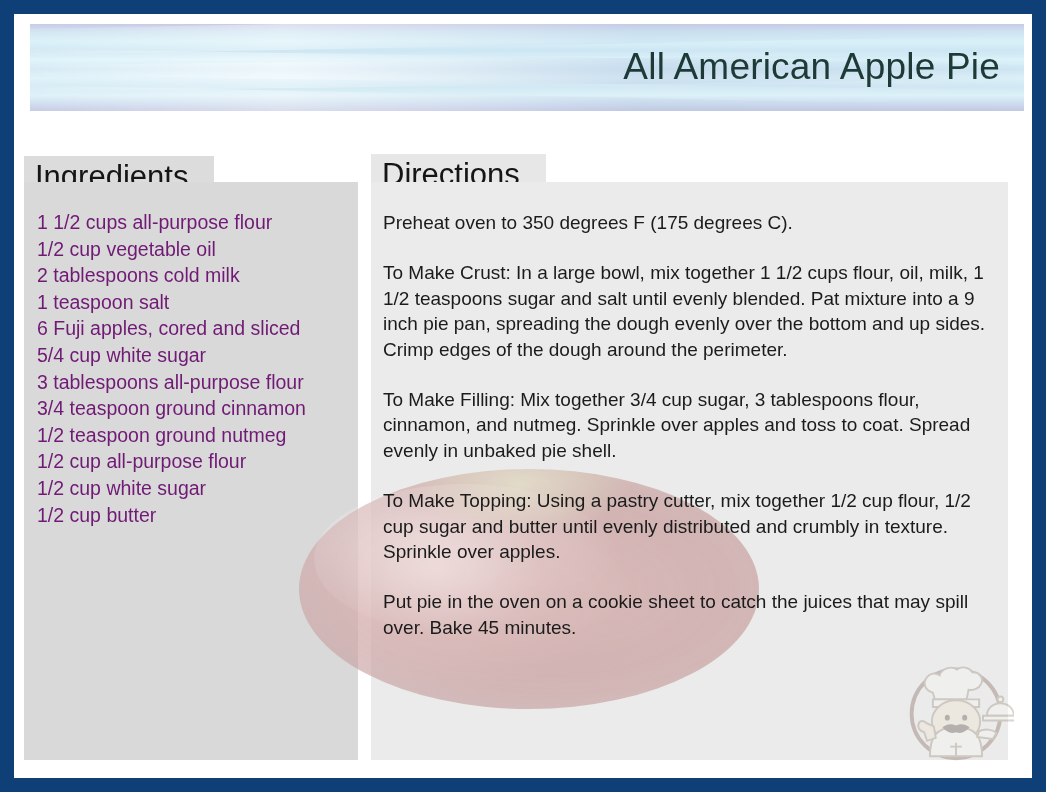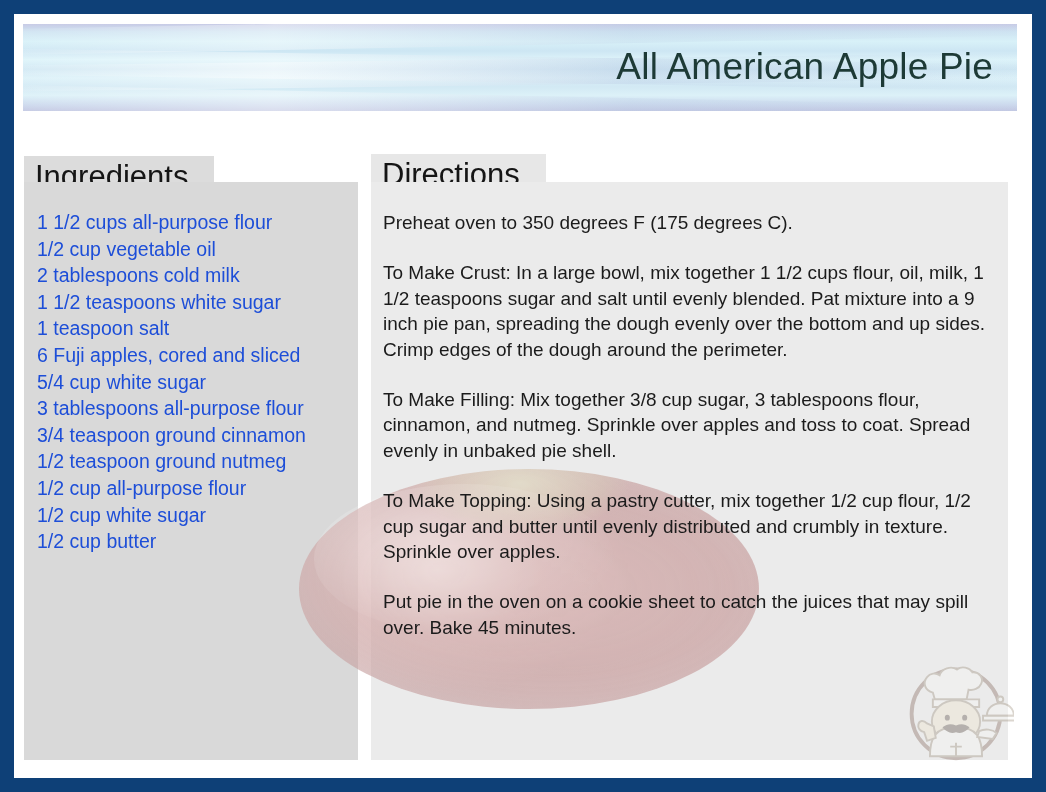--- a/index.html
+++ b/index.html
@@ -22,21 +22,21 @@
     top: 14px;
     width: 1018px;
     height: 764px;
     background: #ffffff;
     overflow: hidden;
   }
 
   
   #banner {
     position: absolute;
-    left: 9px;
+    left: 16px;
     top: 10px;
     width: 994px;
     height: 87px;
     background:
       linear-gradient(180deg,
         #c8cbe6 0%, #cfe4f2 9%, #d8f1f8 20%, #cde6f3 31%,
         #def4fa 41%, #cfe7f3 52%, #ddf2f9 62%, #d2e9f4 72%,
         #dcf1f8 82%, #cddbee 92%, #c3c8e3 100%);
     overflow: hidden;
   }
@@ -134,21 +134,21 @@
   .panel-body {
     position: relative;
     z-index: 2;
   }
 
   
   #ing-list {
     padding: 27px 0 0 13px;
     font-size: 19.5px;
     line-height: 26.6px;
-    color: #1d4ed8;
+    color: #701a75;
   }
   #ing-list div { white-space: nowrap; }
 
   
   #dir-body {
     padding: 28px 18px 0 12px;
     font-size: 19px;
     line-height: 25.4px;
     color: #1b1b1b;
   }
@@ -184,38 +184,37 @@
     </div>
 
     <div class="sec-head" id="ing-head">Ingredients</div>
     <div class="sec-head" id="dir-head">Directions</div>
 
     <div class="panel" id="ing-panel">
       <div class="panel-body" id="ing-list">
           <div>1 1/2 cups all-purpose flour</div>
           <div>1/2 cup vegetable oil</div>
           <div>2 tablespoons cold milk</div>
-          <div>1 1/2 teaspoons white sugar</div>
           <div>1 teaspoon salt</div>
           <div>6 Fuji apples, cored and sliced</div>
           <div>5/4 cup white sugar</div>
           <div>3 tablespoons all-purpose flour</div>
           <div>3/4 teaspoon ground cinnamon</div>
           <div>1/2 teaspoon ground nutmeg</div>
           <div>1/2 cup all-purpose flour</div>
           <div>1/2 cup white sugar</div>
           <div>1/2 cup butter</div>
         </div>
     </div>
 
     <div class="panel" id="dir-panel">
       <div class="panel-body" id="dir-body">
           <p>Preheat oven to 350 degrees F (175 degrees C).</p>
           <p>To Make Crust: In a large bowl, mix together 1 1/2 cups flour, oil, milk, 1 1/2 teaspoons sugar and salt until evenly blended. Pat mixture into a 9 inch pie pan, spreading the dough evenly over the bottom and up sides. Crimp edges of the dough around the perimeter.</p>
-          <p>To Make Filling: Mix together 3/8 cup sugar, 3 tablespoons flour, cinnamon, and nutmeg. Sprinkle over apples and toss to coat. Spread evenly in unbaked pie shell.</p>
+          <p>To Make Filling: Mix together 3/4 cup sugar, 3 tablespoons flour, cinnamon, and nutmeg. Sprinkle over apples and toss to coat. Spread evenly in unbaked pie shell.</p>
           <p>To Make Topping: Using a pastry cutter, mix together 1/2 cup flour, 1/2 cup sugar and butter until evenly distributed and crumbly in texture. Sprinkle over apples.</p>
           <p>Put pie in the oven on a cookie sheet to catch the juices that may spill over. Bake 45 minutes.</p>
         </div>
     </div>
 
     <div class="apple"></div>
     <div class="apple-gloss"></div>
 
     <svg id="chef" viewBox="0 0 120 114">
       <g fill="none" stroke="#6b4a3a" stroke-width="4">

